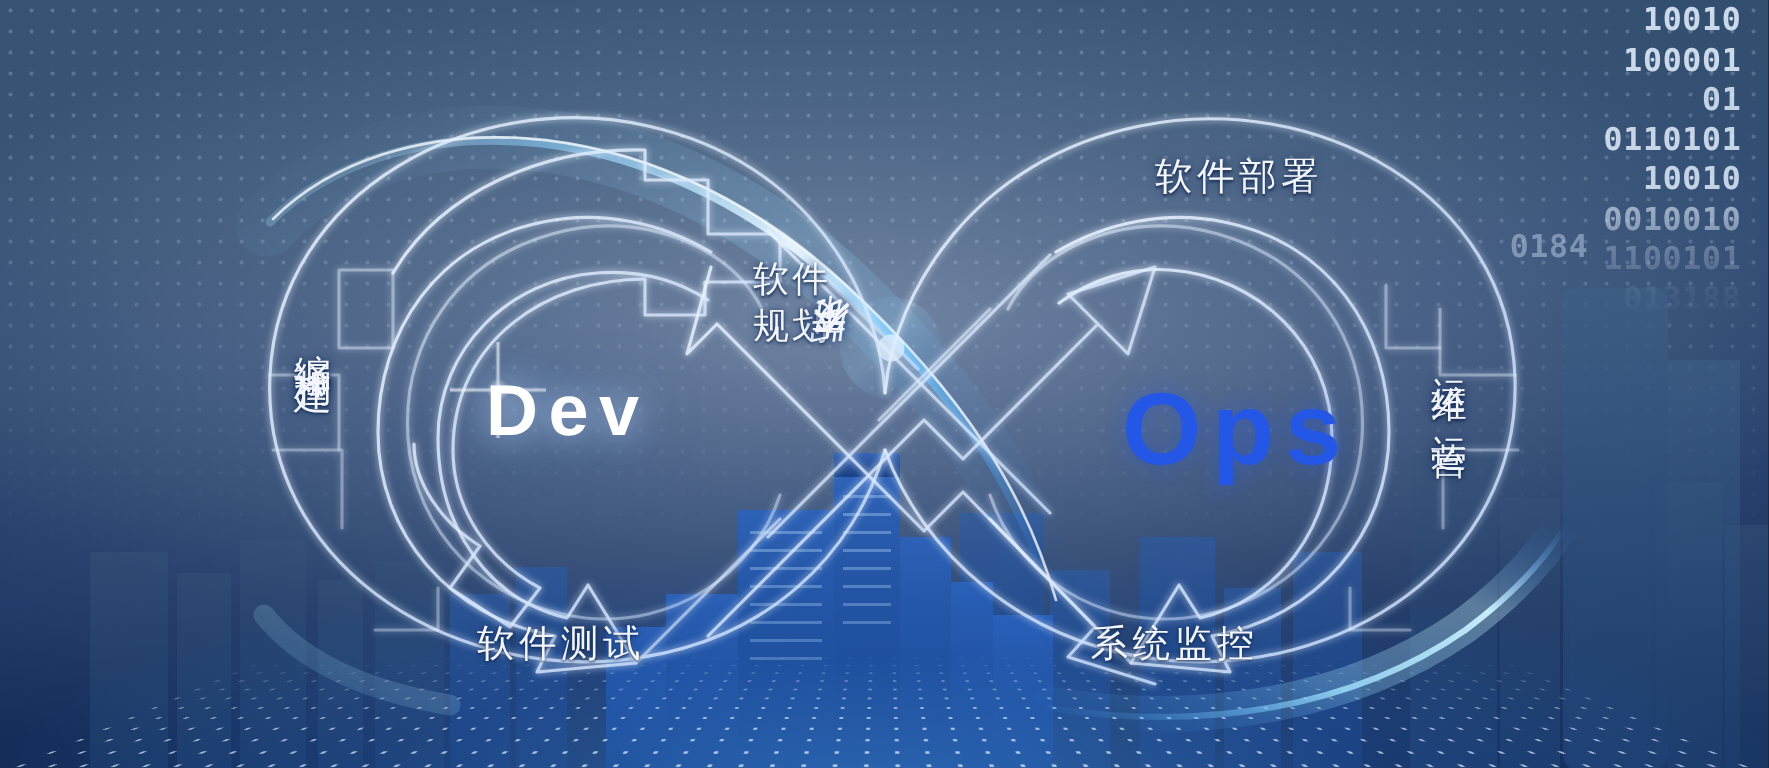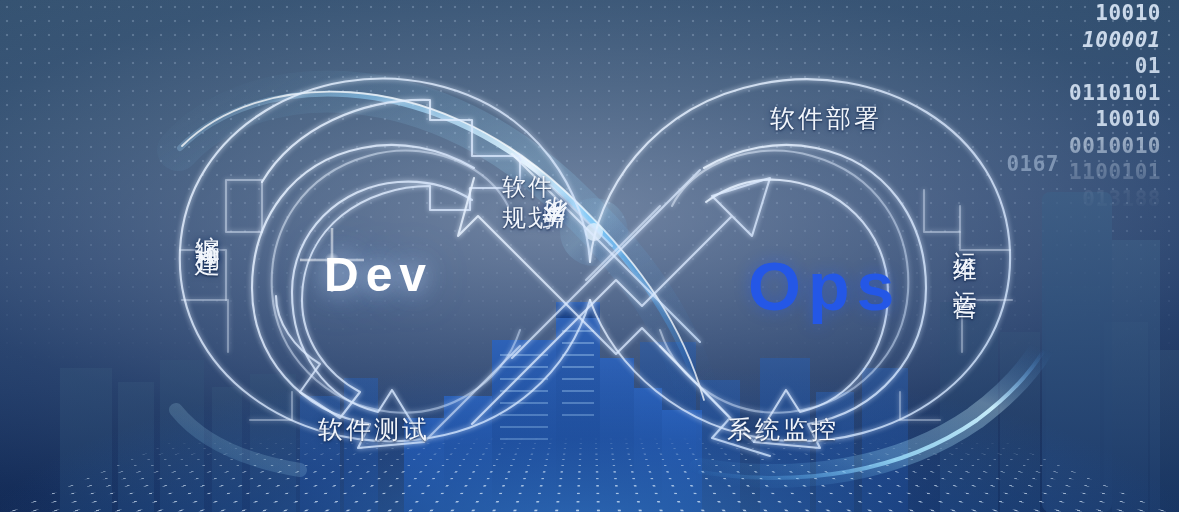--- a/index.html
+++ b/index.html
@@ -56,21 +56,21 @@
     font-size:21px;font-weight:700;line-height:26.5px;
     color:rgba(226,238,252,.92);
     letter-spacing:.5px;
     white-space:nowrap;
     overflow:hidden;
     -webkit-mask-image:linear-gradient(180deg, rgba(0,0,0,1) 0%, rgba(0,0,0,1) 60%, rgba(0,0,0,.35) 85%, rgba(0,0,0,0) 100%);
             mask-image:linear-gradient(180deg, rgba(0,0,0,1) 0%, rgba(0,0,0,1) 60%, rgba(0,0,0,.35) 85%, rgba(0,0,0,0) 100%);
   }
   .binary div{padding-right:18px;}
   .binary div:nth-child(1){opacity:.95;}
-  .binary div:nth-child(2){opacity:.95;font-style:italic;}
+  .binary div:nth-child(2){opacity:.95;}
   .binary div:nth-child(3){opacity:.9;}
   .binary div:nth-child(4){opacity:.92;}
   .binary div:nth-child(5){opacity:.9;}
   .binary div:nth-child(6){opacity:.72;}
   .binary div:nth-child(7){opacity:.55;}
   .binary div:nth-child(8){opacity:.3;}
   .binary-left{
     position:absolute;top:152px;right:120px;
     font-family:"DejaVu Sans Mono","Liberation Mono",monospace;
     font-size:21px;font-weight:700;color:rgba(205,222,245,.45);
@@ -472,15 +472,15 @@
   <div class="binary">
       <div>10010</div>
       <div>100001</div>
       <div>01</div>
       <div>0110101</div>
       <div>10010</div>
       <div>0010010</div>
       <div>1100101</div>
       <div>013188</div>
     </div>
-  <div class="binary-left">0167</div>
+  <div class="binary-left">0184</div>
 
 </div>
 
 </body></html>

